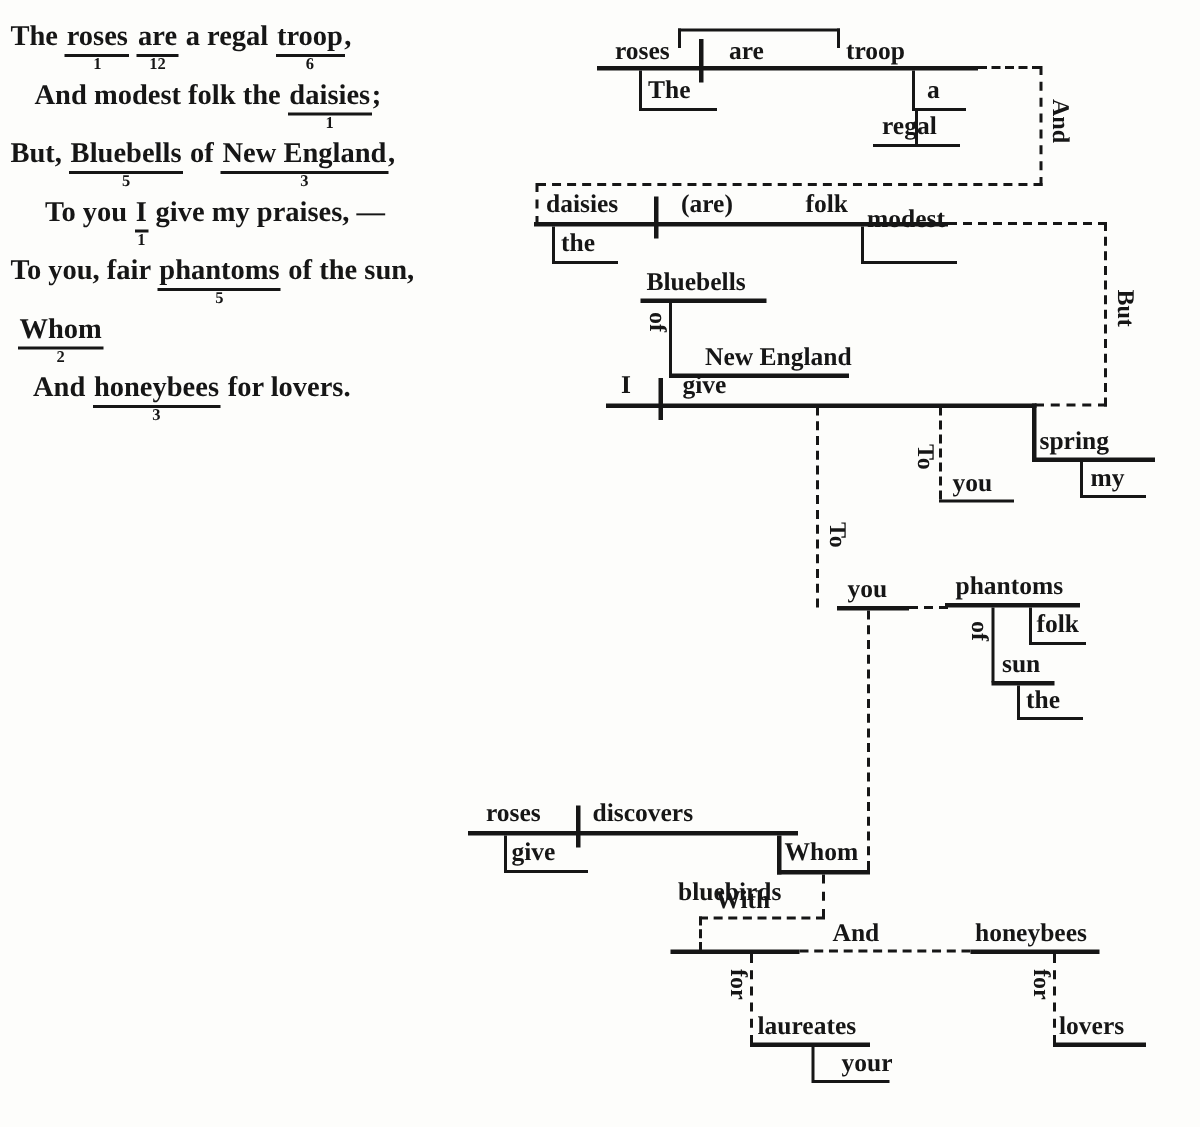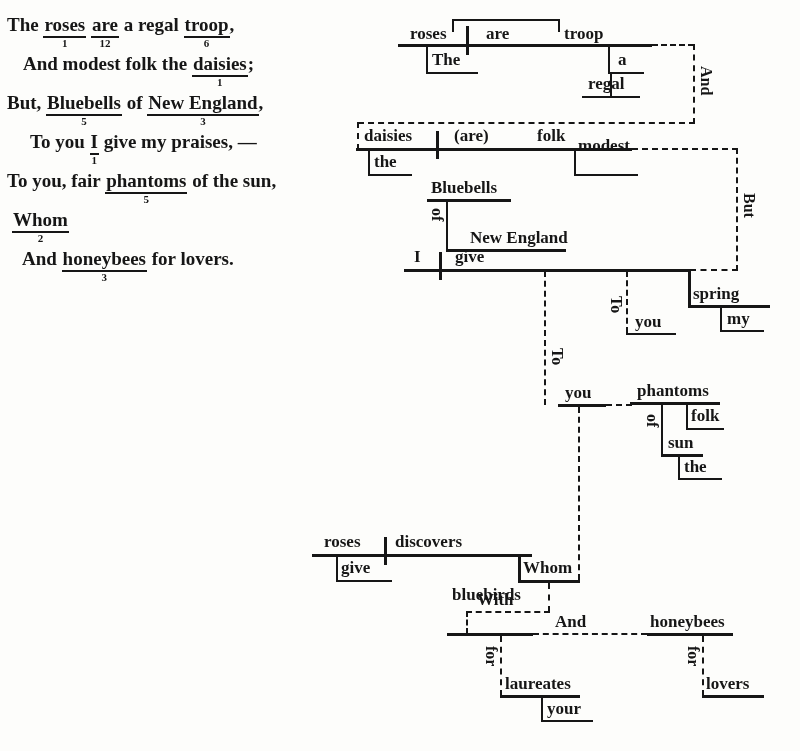--- a/index.html
+++ b/index.html
@@ -138,20 +138,20 @@
   <span class="w" style="left:555px;top:613px">And</span>
   <i class="ln" style="left:647px;top:633px;width:86px;height:3px"></i>
   <span class="w" style="left:650px;top:613px">honeybees</span>
 
   <i class="dv" style="left:500px;top:636px;height:60px"></i>
   <span class="vw" style="left:483px;top:646px">for</span>
   <i class="ln" style="left:500px;top:695px;width:80px;height:3px"></i>
   <span class="w" style="left:505px;top:675px">laureates</span>
   <i class="ln" style="left:541px;top:698px;width:2px;height:22px"></i>
   <i class="ln" style="left:541px;top:720px;width:52px;height:2px"></i>
-  <span class="w" style="left:547px;top:700px">your</span>
+  <span class="w" style="left:561px;top:700px">your</span>
 
   <i class="dv" style="left:702px;top:636px;height:60px"></i>
   <span class="vw" style="left:685px;top:646px">for</span>
   <i class="ln" style="left:702px;top:695px;width:62px;height:3px"></i>
   <span class="w" style="left:706px;top:675px">lovers</span>
 
 </div>
 
 </body></html>

